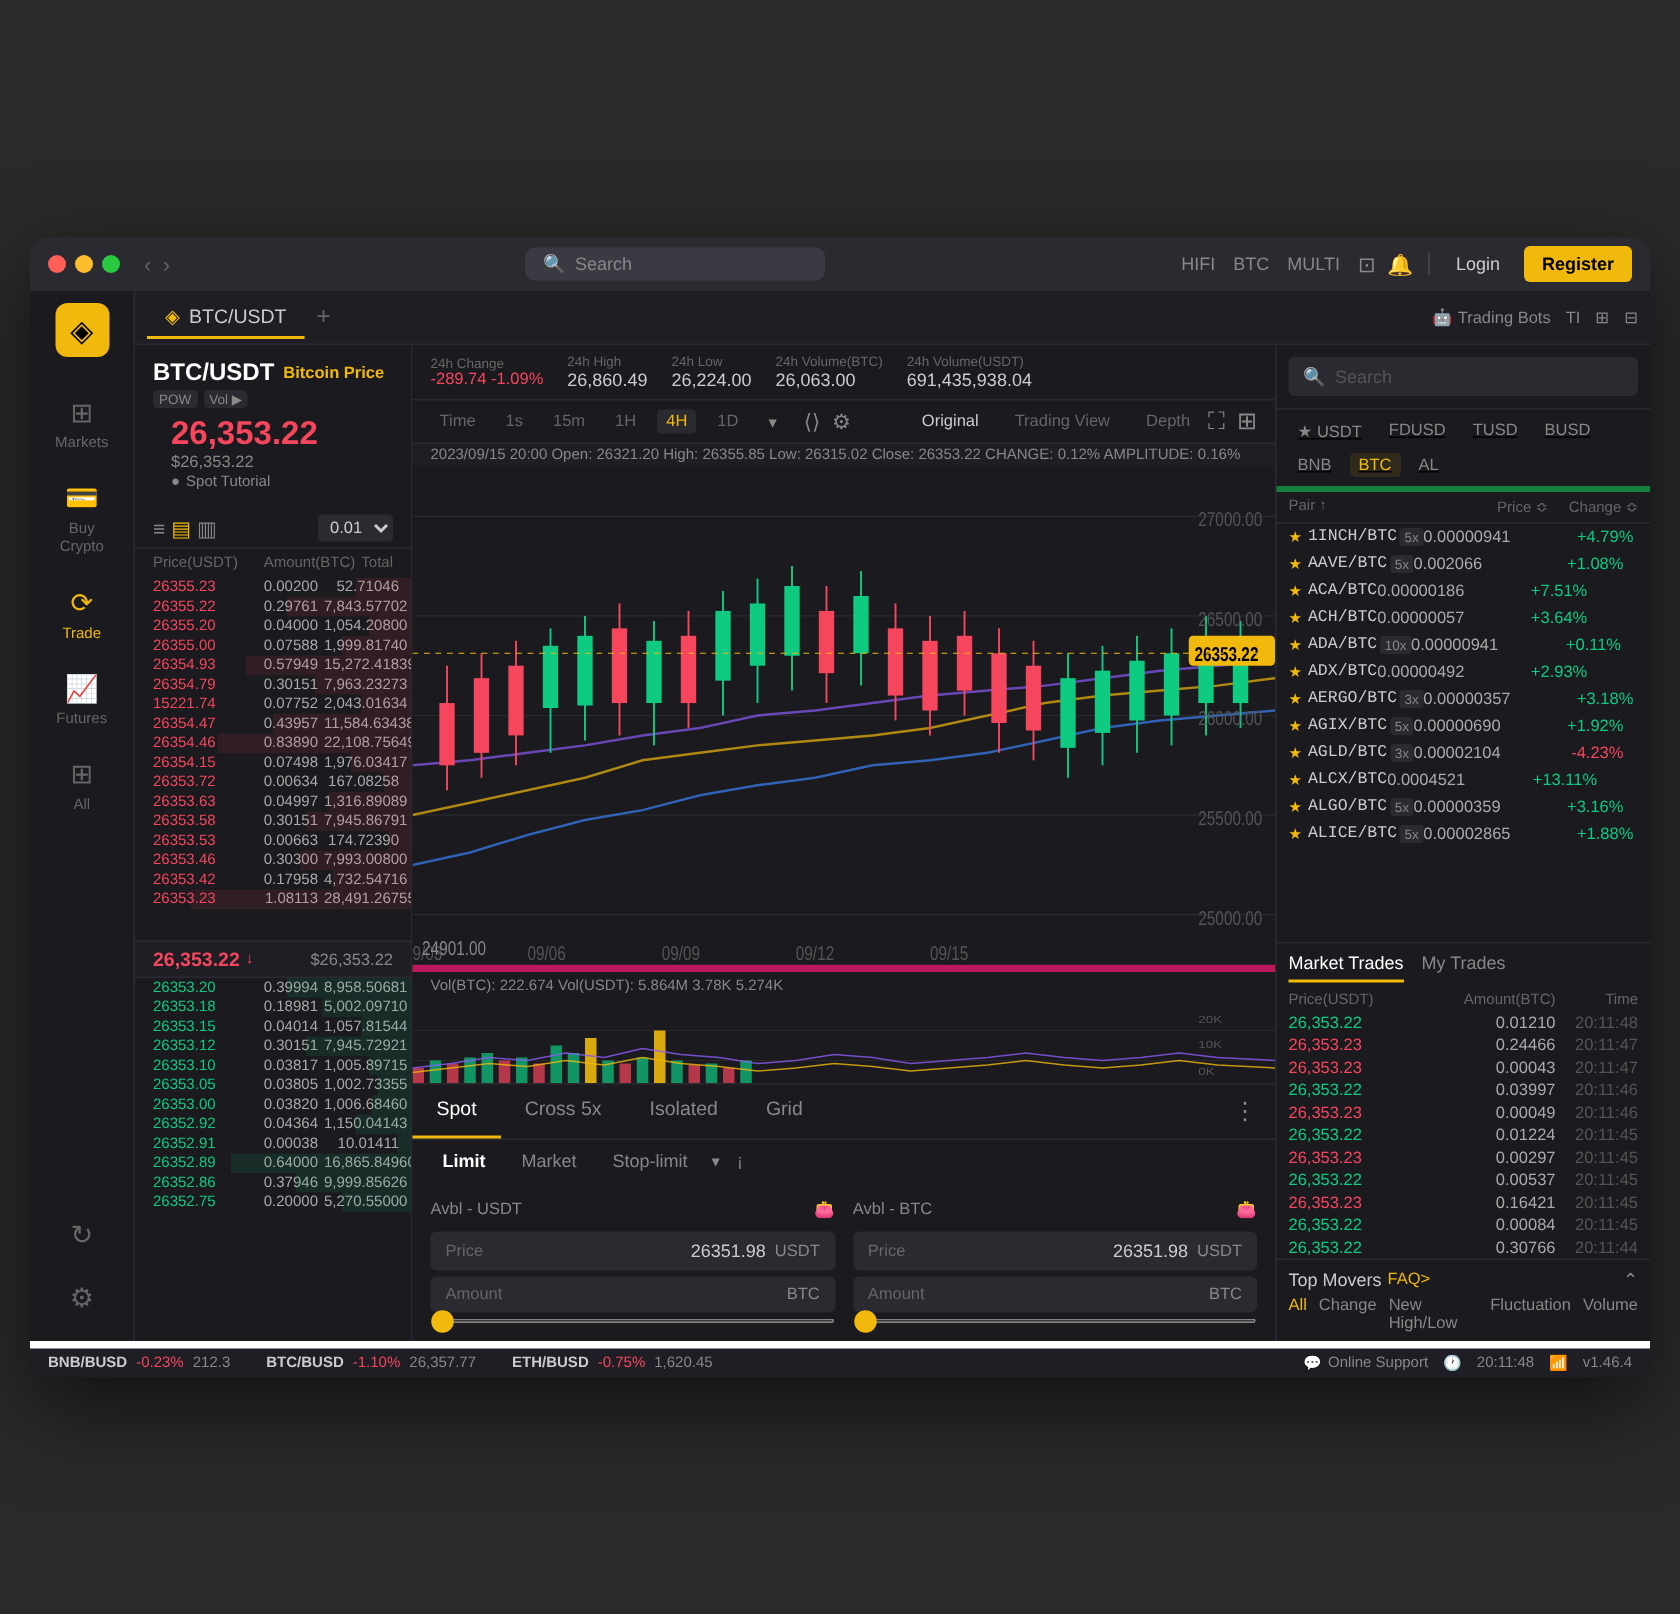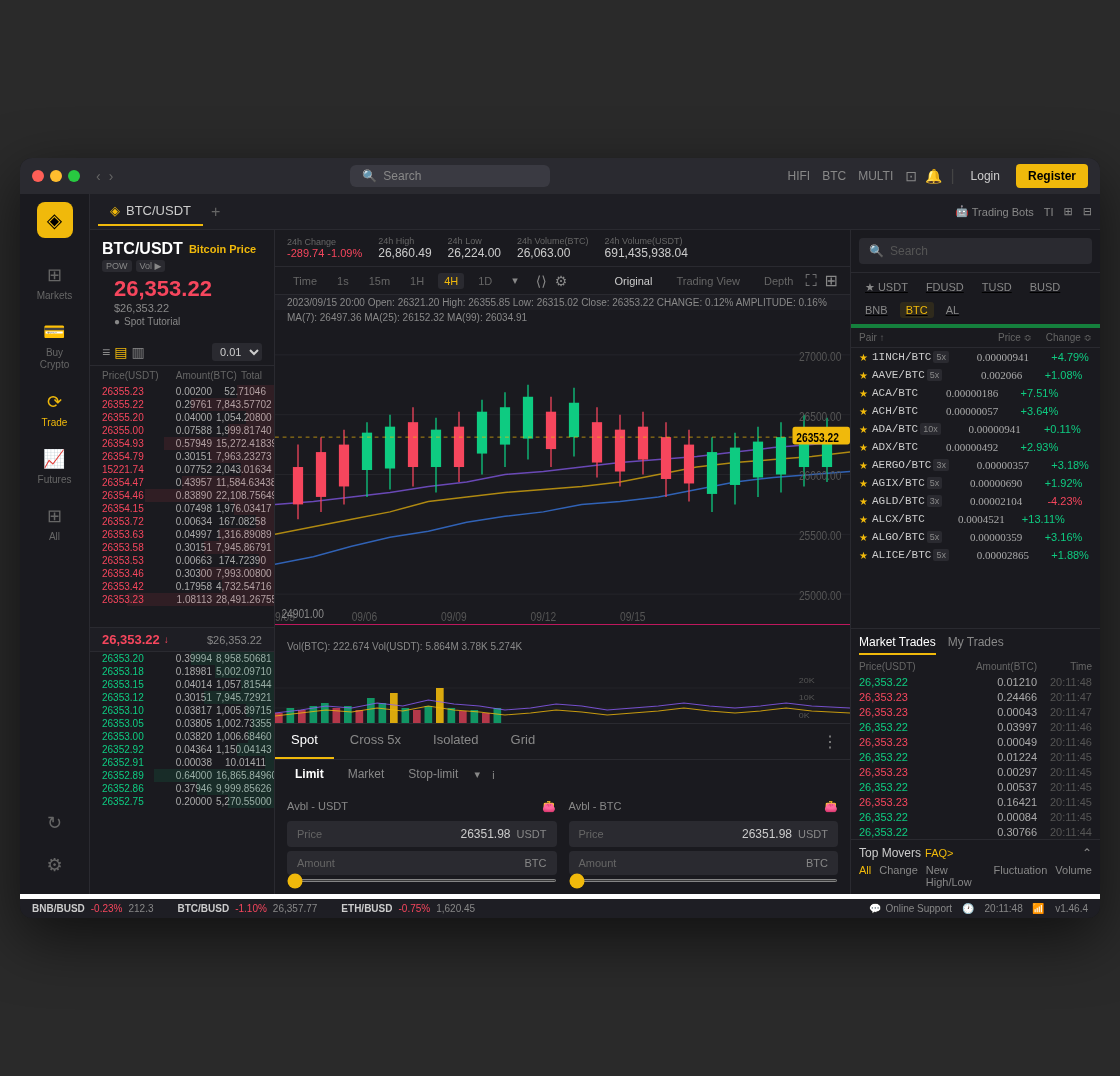--- a/index.html
+++ b/index.html
@@ -348,21 +348,21 @@
       display: flex;
       align-items: center;
       padding: 3px 8px;
       cursor: pointer;
       font-size: 11px;
     }
     .rp-star { color: #888; margin-right: 4px; font-size: 10px; }
     .rp-star.fav { color: #f0b90b; }
     .rp-pair-name { color: #ccc; font-family: Liberation Mono, monospace; }
     .rp-leverage { font-size: 9px; background: #2a2a30; color: #888; padding: 1px 3px; border-radius: 2px; margin-left: 2px; }
-    .rp-price-val { min-width: 80px; text-align: right; color: #aaa; font-family: Liberation Serif, serif; }
+    .rp-price-val { min-width: 80px; color: #aaa; }
     .rp-change-val { min-width: 60px; text-align: right; }
     .rp-change-val.pos { color: #0ecb81; }
     .rp-change-val.neg { color: #f6465d; }
     
     .market-trades {
       border-top: 1px solid #2a2a30;
       padding: 6px 8px 0;
     }
     .mt-tabs { display: flex; gap: 12px; margin-bottom: 4px; }
     .mt-tab { font-size: 12px; color: #888; cursor: pointer; padding-bottom: 4px; }
@@ -770,23 +770,20 @@
               <span class="view-btn active">Original</span>
               <span class="view-btn">Trading View</span>
               <span class="view-btn">Depth</span>
             </div>
             <span style="color:#888;margin-left:4px">⛶</span>
             <span style="color:#888">⊞</span>
           </div>
 
           <div class="chart-info-bar">
             <span>2023/09/15 20:00  Open: 26321.20  High: 26355.85  Low: 26315.02  Close: 26353.22  CHANGE: 0.12%  AMPLITUDE: 0.16%</span>
-          </div>
-          <div class="chart-ma-bar">
-            <span style="color:#888;font-size:10px">MA(7): 26497.36  MA(25): 26152.32  MA(99): 26034.91</span>
           </div>
 
           <div class="chart-canvas" style="height:220px;position:relative;">
             <svg width="100%" height="100%" viewBox="0 0 450 200" preserveAspectRatio="none">
 
               <line x1="0" y1="20" x2="450" y2="20" stroke="#2a2a30" stroke-width="0.5"></line>
               <line x1="0" y1="60" x2="450" y2="60" stroke="#2a2a30" stroke-width="0.5"></line>
               <line x1="0" y1="100" x2="450" y2="100" stroke="#2a2a30" stroke-width="0.5"></line>
               <line x1="0" y1="140" x2="450" y2="140" stroke="#2a2a30" stroke-width="0.5"></line>
               <line x1="0" y1="180" x2="450" y2="180" stroke="#2a2a30" stroke-width="0.5"></line>
@@ -858,21 +855,21 @@
               <text x="410" y="104" fill="#555" font-size="8">26000.00</text>
               <text x="410" y="144" fill="#555" font-size="8">25500.00</text>
               <text x="410" y="184" fill="#555" font-size="8">25000.00</text>
 
               <line x1="0" y1="75" x2="445" y2="75" stroke="#f0b90b" stroke-width="0.5" stroke-dasharray="3,3"></line>
 
               <text x="5" y="196" fill="#888" font-size="8">24901.00</text>
             </svg>
           </div>
 
-          <div class="chart-ma-bar" style="border-top:1px solid #be185d;padding:16px 12px">
+          <div class="chart-ma-bar" style="border-top:5px solid #be185d;padding:4px 12px">
             <span style="color:#888;font-size:10px">Vol(BTC): 222.674  Vol(USDT): 5.864M  3.78K  5.274K</span>
           </div>
           <div style="height:55px;background:#1a1a1f;position:relative;">
             <svg width="100%" height="100%" viewBox="0 0 450 55" preserveAspectRatio="none">
               <line x1="0" y1="20" x2="450" y2="20" stroke="#2a2a30" stroke-width="0.5"></line>
               <line x1="0" y1="40" x2="450" y2="40" stroke="#2a2a30" stroke-width="0.5"></line>
 
               <rect x="0" y="45" width="6" height="10" fill="#f6465d" opacity="0.7"></rect>
               <rect x="9" y="40" width="6" height="15" fill="#0ecb81" opacity="0.7"></rect>
               <rect x="18" y="42" width="6" height="13" fill="#f6465d" opacity="0.7"></rect>

